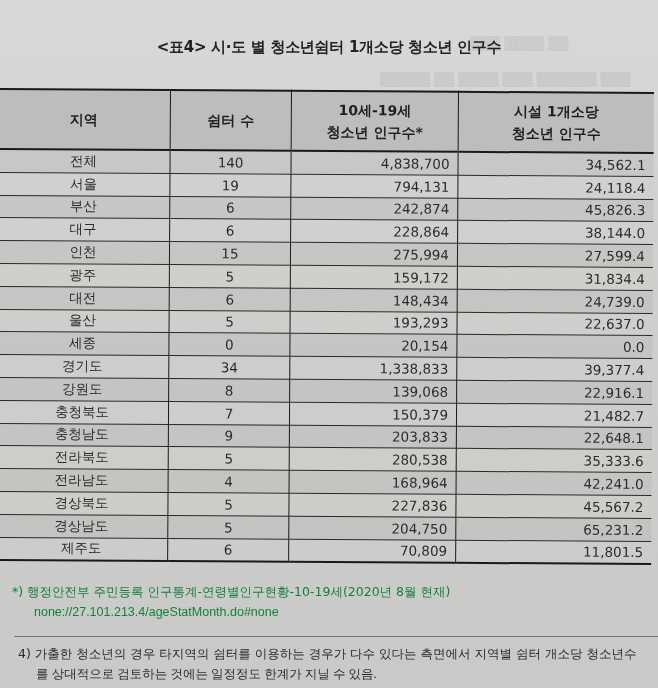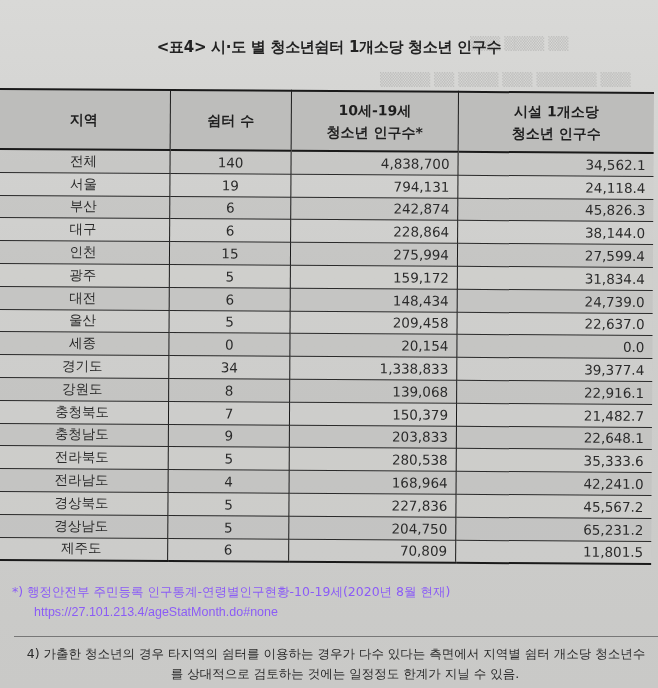--- a/index.html
+++ b/index.html
@@ -75,21 +75,21 @@
   td.c-pop { text-align: right; width: 150px; padding-right: 28px; }
   td.c-per { text-align: right; padding-right: 30px; }
   tbody tr:nth-child(odd) td { background: rgba(190,190,188,0.55); }
   tbody tr:nth-child(even) td { background: rgba(205,205,203,0.35); }
 
   .footnote {
     position: absolute;
     left: 12px;
     top: 582px;
     font-size: 12.5px;
-    color: #8b5cf6;
+    color: #15803d;
     line-height: 20px;
   }
   .footnote .url {
     display: block;
     padding-left: 22px;
     font-family: "Liberation Sans", sans-serif;
     font-size: 12.5px;
   }
   .rule {
     position: absolute;
@@ -100,23 +100,22 @@
     border-top: 1px solid #777;
   }
   .note4 {
     position: absolute;
     left: 18px;
     top: 644px;
     width: 636px;
     font-size: 12.5px;
     line-height: 20px;
     color: #2a2a2a;
-    text-align: center;
-  }
-  .note4 .line2 { display: block; padding-left: 18px; }
+  }
+  .note4 .line2 { display: block; padding-left: 18px; font-family: Liberation Serif, serif; }
 </style>
 </head>
 <body>
 
 <div class="page">
 
   <div class="ghost" style="left:470px; top:36px;">▒▒▒ ▒▒▒▒ ▒▒</div>
   <div class="ghost" style="left:380px; top:72px;">▒▒▒▒▒ ▒▒ ▒▒▒▒ ▒▒▒ ▒▒▒▒▒▒ ▒▒▒</div>
 
   <div class="title">&lt;표4&gt; 시·도 별 청소년쉼터 1개소당 청소년 인구수</div>
@@ -175,21 +174,21 @@
         </tr>
       <tr>
           <td class="c-region">대전</td>
           <td class="c-shelter">6</td>
           <td class="c-pop">148,434</td>
           <td class="c-per">24,739.0</td>
         </tr>
       <tr>
           <td class="c-region">울산</td>
           <td class="c-shelter">5</td>
-          <td class="c-pop">209,458</td>
+          <td class="c-pop">193,293</td>
           <td class="c-per">22,637.0</td>
         </tr>
       <tr>
           <td class="c-region">세종</td>
           <td class="c-shelter">0</td>
           <td class="c-pop">20,154</td>
           <td class="c-per">0.0</td>
         </tr>
       <tr>
           <td class="c-region">경기도</td>
@@ -243,21 +242,21 @@
           <td class="c-region">제주도</td>
           <td class="c-shelter">6</td>
           <td class="c-pop">70,809</td>
           <td class="c-per">11,801.5</td>
         </tr>
     </tbody>
   </table>
 
   <div class="footnote">
     <span>*) 행정안전부 주민등록 인구통계-연령별인구현황-10-19세(2020년 8월 현재)</span>
-    <span class="url">https://27.101.213.4/ageStatMonth.do#none</span>
+    <span class="url">none://27.101.213.4/ageStatMonth.do#none</span>
   </div>
 
   <div class="rule"></div>
 
   <div class="note4">
     <span>4) 가출한 청소년의 경우 타지역의 쉼터를 이용하는 경우가 다수 있다는 측면에서 지역별 쉼터 개소당 청소년수</span>
     <span class="line2">를 상대적으로 검토하는 것에는 일정정도 한계가 지닐 수 있음.</span>
   </div>
 
 </div>

